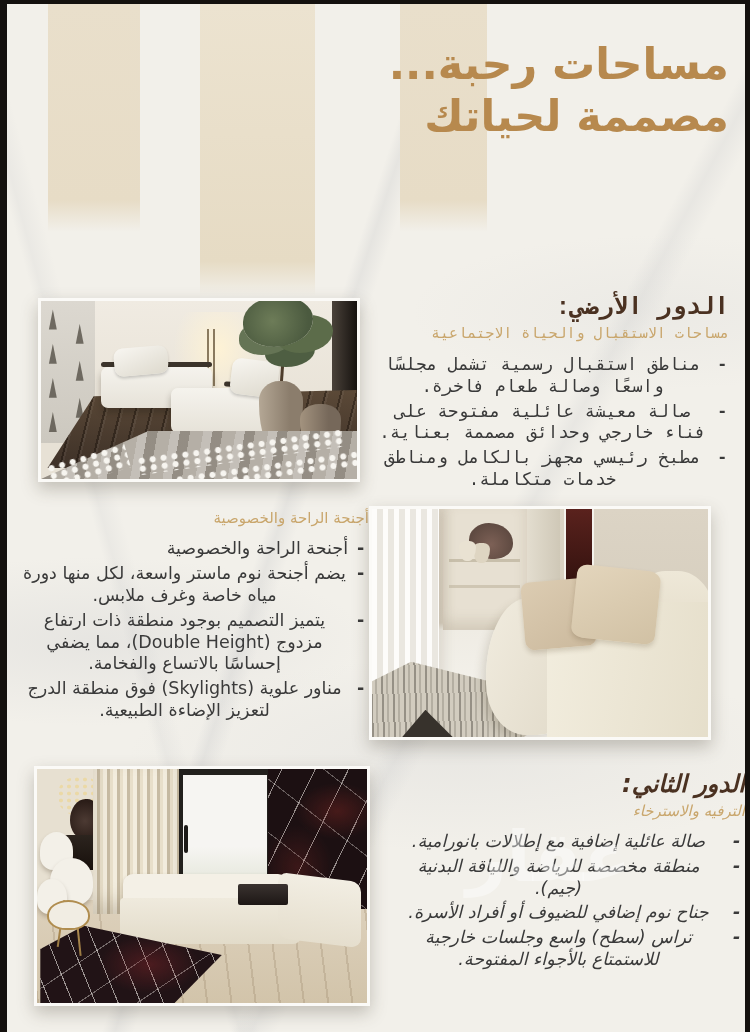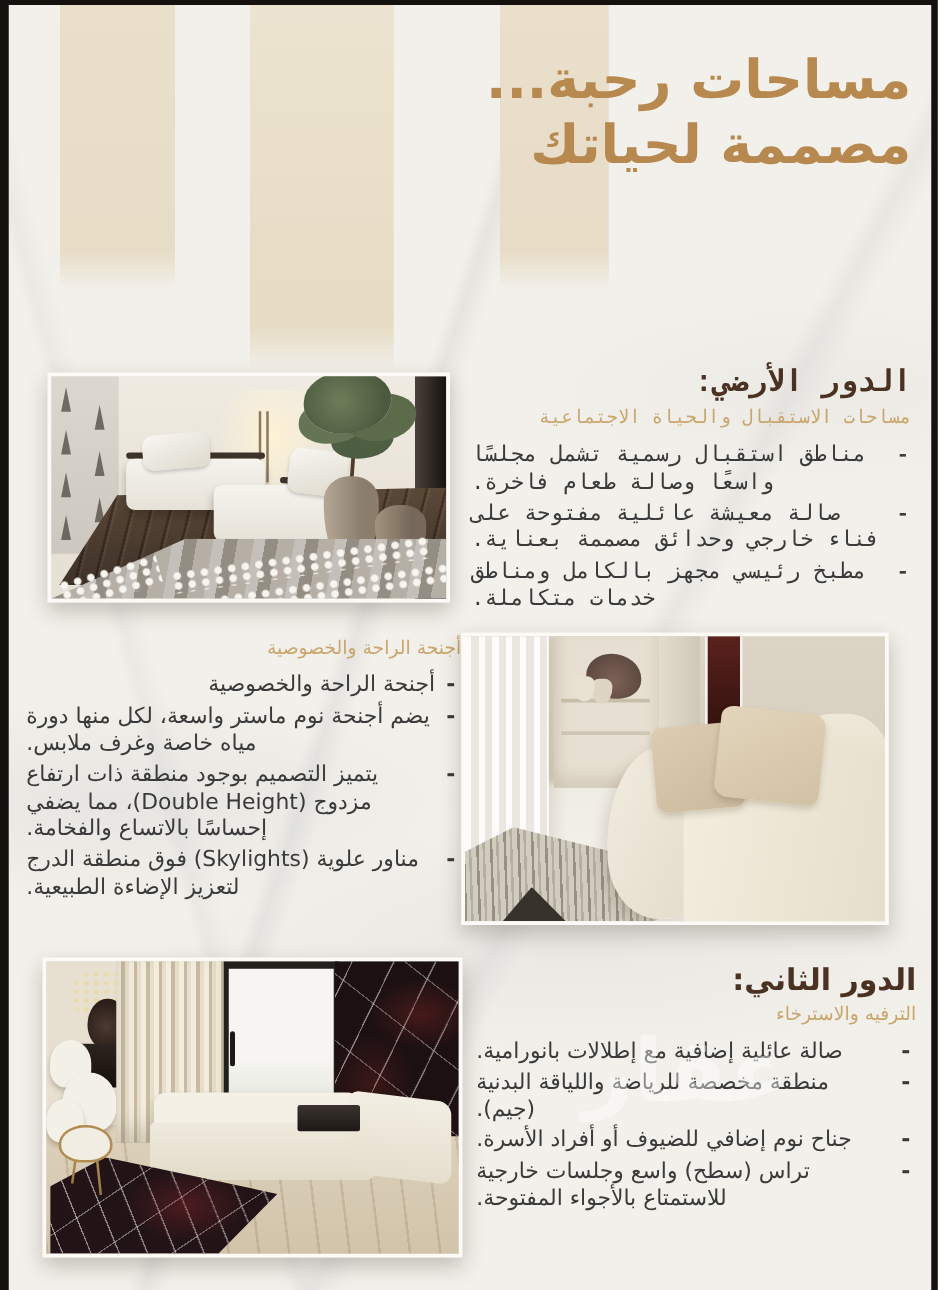--- a/index.html
+++ b/index.html
@@ -27,24 +27,24 @@
     font-size:43px;font-weight:bold;line-height:1.22;letter-spacing:-1px;}
   .intro{position:absolute;top:166px;right:16px;width:366px;text-align:right;color:#3a3a3a;
     font-size:21.5px;line-height:1.37;font-weight:500;}
 
   
   .sec{position:absolute;text-align:right;}
   .sec .sec-title{font-size:24px;font-weight:bold;color:#4a3121;line-height:1.2;margin-bottom:3px;}
   .sec .sec-sub{font-size:15px;color:#c9a66c;line-height:1.2;margin-bottom:11px;}
   .sec-1{top:290px;right:16px;width:352px;font-family:Liberation Mono, monospace;}
   .sec-2{top:505px;left:14px;width:348px;}
-  .sec-3{top:766px;right:12px;width:352px;}
+  .sec-3{top:766px;right:0;width:352px;font-style:italic;}
   .bullet{display:flex;gap:9px;color:#3a3a3a;font-size:17.5px;line-height:1.25;margin-bottom:3px;}
   .bullet .dash{flex:0 0 12px;text-align:left;font-weight:bold;}
-  .bullet .b-text{flex:1;text-align:left;}
+  .bullet .b-text{flex:1;text-align:center;}
   .bullet.flush .b-text{text-align:right;}
 
   
   .photo{position:absolute;border:3px solid #fbfaf7;box-shadow:0 7px 16px rgba(70,60,45,.28);
          background:#e8e3da;overflow:hidden;z-index:2;}
   .photo .sc{position:relative;width:100%;height:100%;overflow:hidden;}
   .photo .el{position:absolute;}
 
   .ph-1{left:31px;top:294px;width:322px;height:184px;}
   .ph-2{left:362px;top:502px;width:342px;height:234px;}

